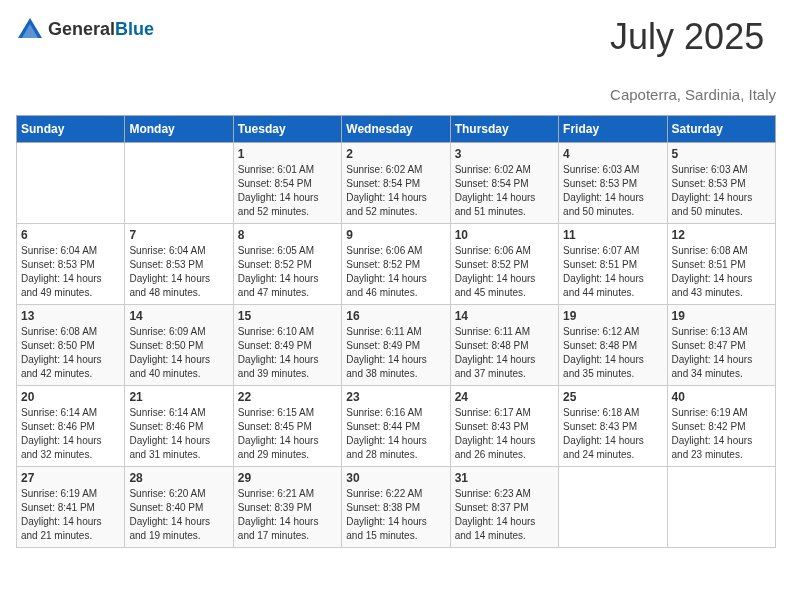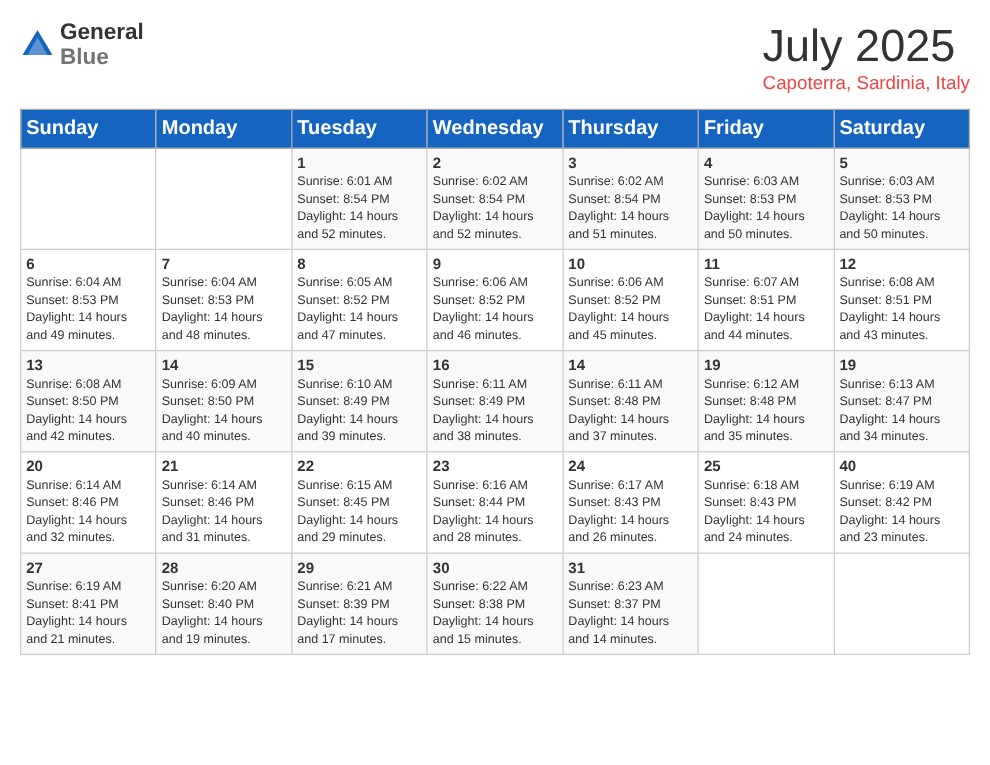--- a/index.html
+++ b/index.html
@@ -15,58 +15,60 @@
       justify-content: space-between;
       align-items: flex-start;
       margin-bottom: 12px;
     }
     .logo {
       display: flex;
       align-items: center;
     }
     .logo-text {
       display: flex;
-      flex-direction: column;
+      flex-direction: row;
       line-height: 1.1;
+      align-items: flex-end;
     }
     .logo-general {
       font-size: 18px;
       font-weight: bold;
       color: #333;
     }
     .logo-blue {
       font-size: 18px;
       font-weight: bold;
-      color: #737373;
+      color: #0369a1;
     }
     .logo-icon {
       width: 28px;
       height: 28px;
       margin-right: 4px;
     }
     .title-block {
     }
     .month-title {
       font-size: 36px;
       color: #333;
       font-weight: normal;
     }
     .subtitle {
       font-size: 15px;
-      color: #ef4444;
+      color: #737373;
+      margin-top: 28px;
     }
     table {
       width: 100%;
       border-collapse: collapse;
       table-layout: fixed;
     }
     thead th {
       background-color: #1565c0;
       color: #fff;
-      font-size: 16px;
+      font-size: 12px;
       padding: 6px 4px;
       text-align: left;
       border: 1px solid #aaa;
     }
     tbody td {
       border: 1px solid #ccc;
       vertical-align: top;
       padding: 4px;
       font-size: 10px;
       color: #333;

